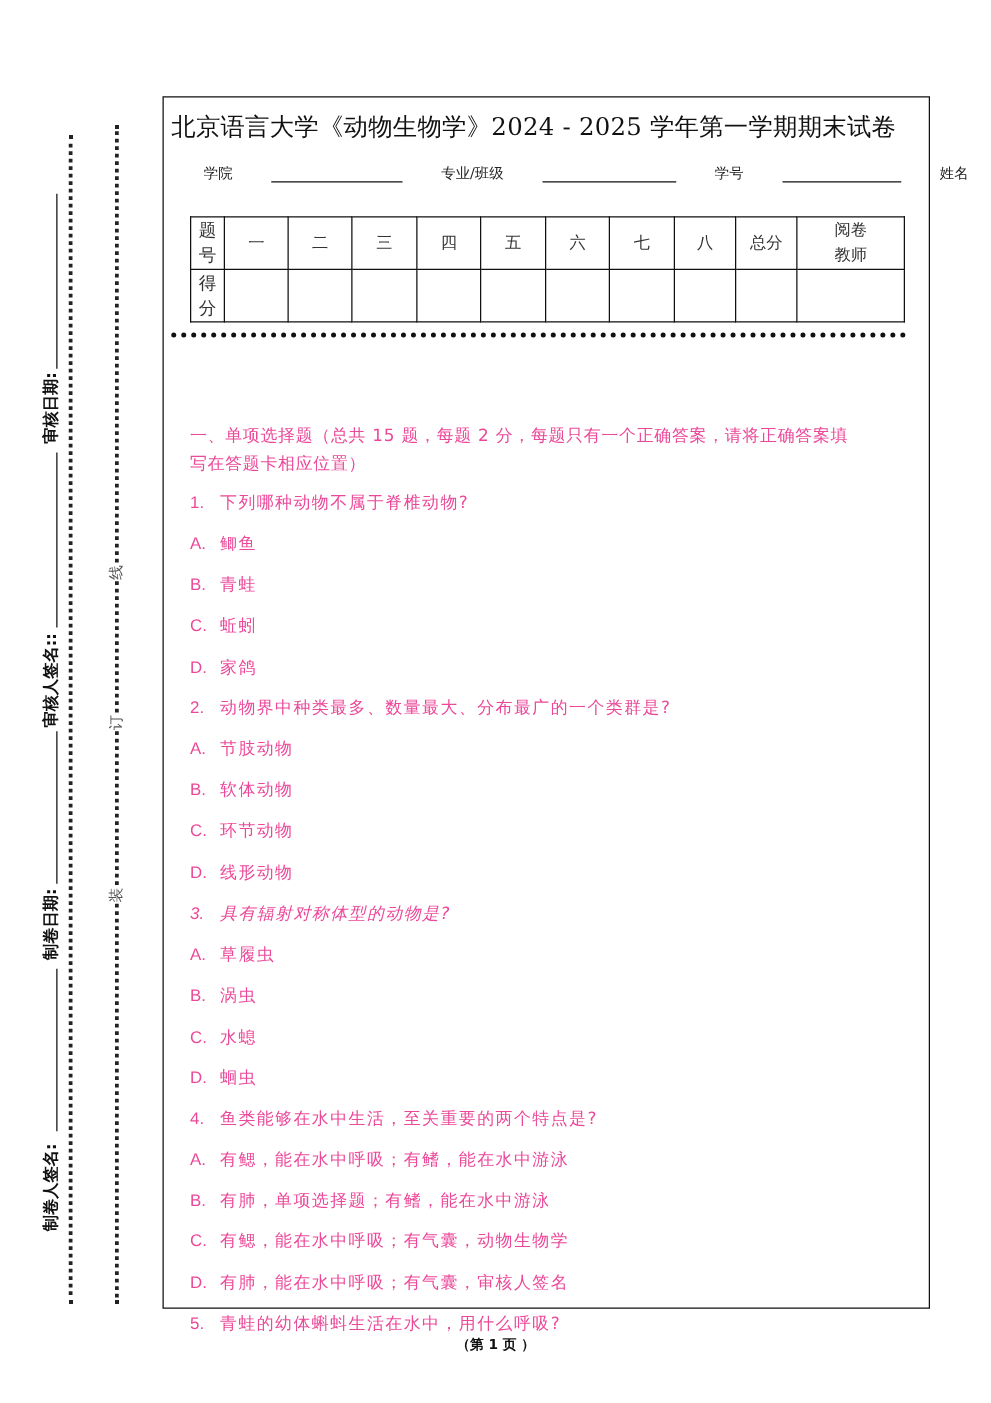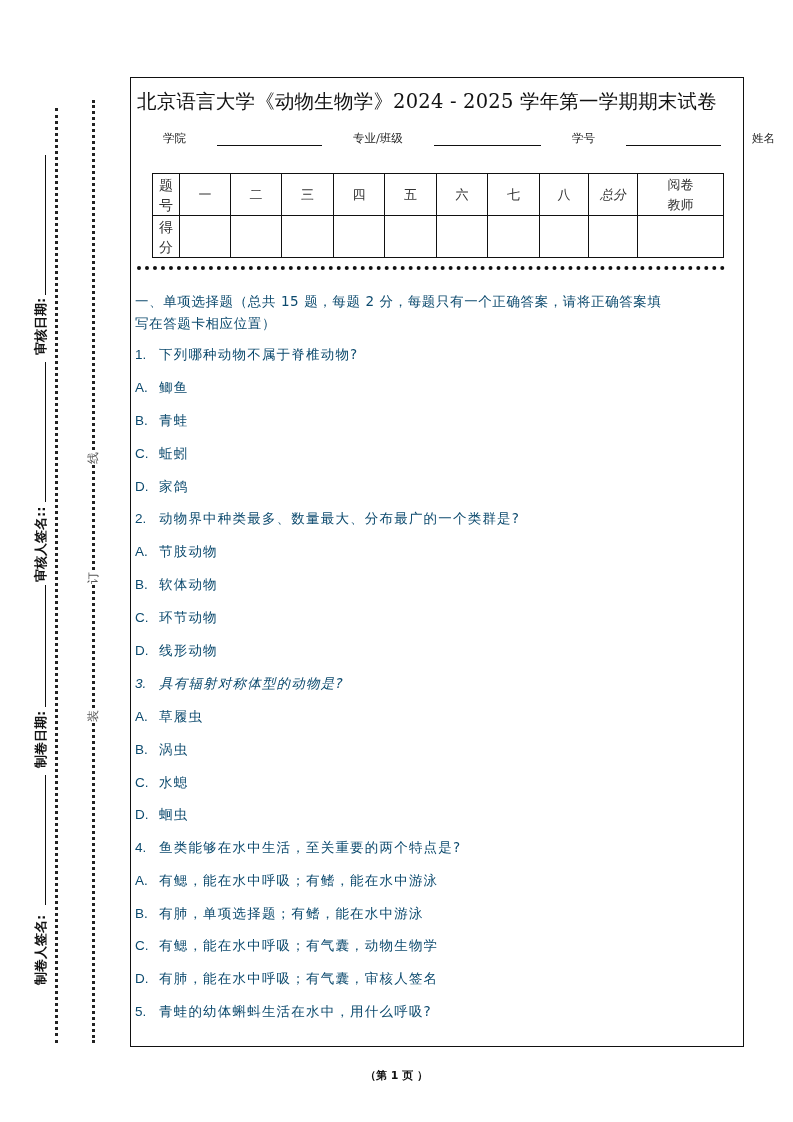--- a/index.html
+++ b/index.html
@@ -19,21 +19,21 @@
     .info { position: absolute; top: 131px; left: 163px; font-size: 11.5px; font-family: "DejaVu Serif", serif; white-space: nowrap; display: flex; align-items: flex-end; gap: 31px; }
     .info .lbl { color: #222; }
     .info .blank { display: inline-block; border-bottom: 1px solid #111; height: 14px; }
 
     table.score { position: absolute; left: 152px; top: 173px; width: 572px; border-collapse: collapse; font-family: "DejaVu Serif", serif; font-size: 13px; color: #333; }
     table.score td { border: 1px solid #111; text-align: center; vertical-align: middle; padding: 0; height: 41px; line-height: 20px; }
     table.score td.rowhead { width: 26px; font-size: 14px; line-height: 20px; }
 
     .sep { position: absolute; left: 137px; top: 266px; width: 588px; height: 0; border-top: 4px dotted #111; }
 
-    .body-text { position: absolute; left: 135px; font-family: "DejaVu Sans", sans-serif; font-size: 13.5px; white-space: nowrap; color: #0c4a6e; letter-spacing: 1.2px; }
+    .body-text { position: absolute; left: 152px; font-family: "DejaVu Sans", sans-serif; font-size: 13.5px; white-space: nowrap; color: #ec4899; letter-spacing: 1.2px; margin-top: 47px; }
     .opt-key { display: inline-block; width: 24px; font-family: "Liberation Sans", sans-serif; letter-spacing: 0; }
 
     .footer { position: absolute; top: 1068px; left: 0; width: 793px; text-align: center; font-family: "DejaVu Sans", sans-serif; font-weight: bold; font-size: 11px; }
   </style>
 </head>
 <body>
 
 <div>
   <div class="dotline" style="left:55px; top:108px; height:935px;"></div>
   <div class="dotline" style="left:92px; top:100px; height:943px;"></div>
@@ -76,21 +76,21 @@
       <div>号</div>
     </td>
     <td style="width:50px;">一</td>
     <td style="width:50px;">二</td>
     <td style="width:51px;">三</td>
     <td style="width:50px;">四</td>
     <td style="width:51px;">五</td>
     <td style="width:50px;">六</td>
     <td style="width:51px;">七</td>
     <td style="width:48px;">八</td>
-    <td style="width:48px;font-style:italic;">总分</td>
+    <td style="width:48px;">总分</td>
     <td>
       <div>阅卷</div>
       <div>教师</div>
     </td>
   </tr>
   <tr>
     <td class="rowhead">
       <div>得</div>
       <div>分</div>
     </td>

